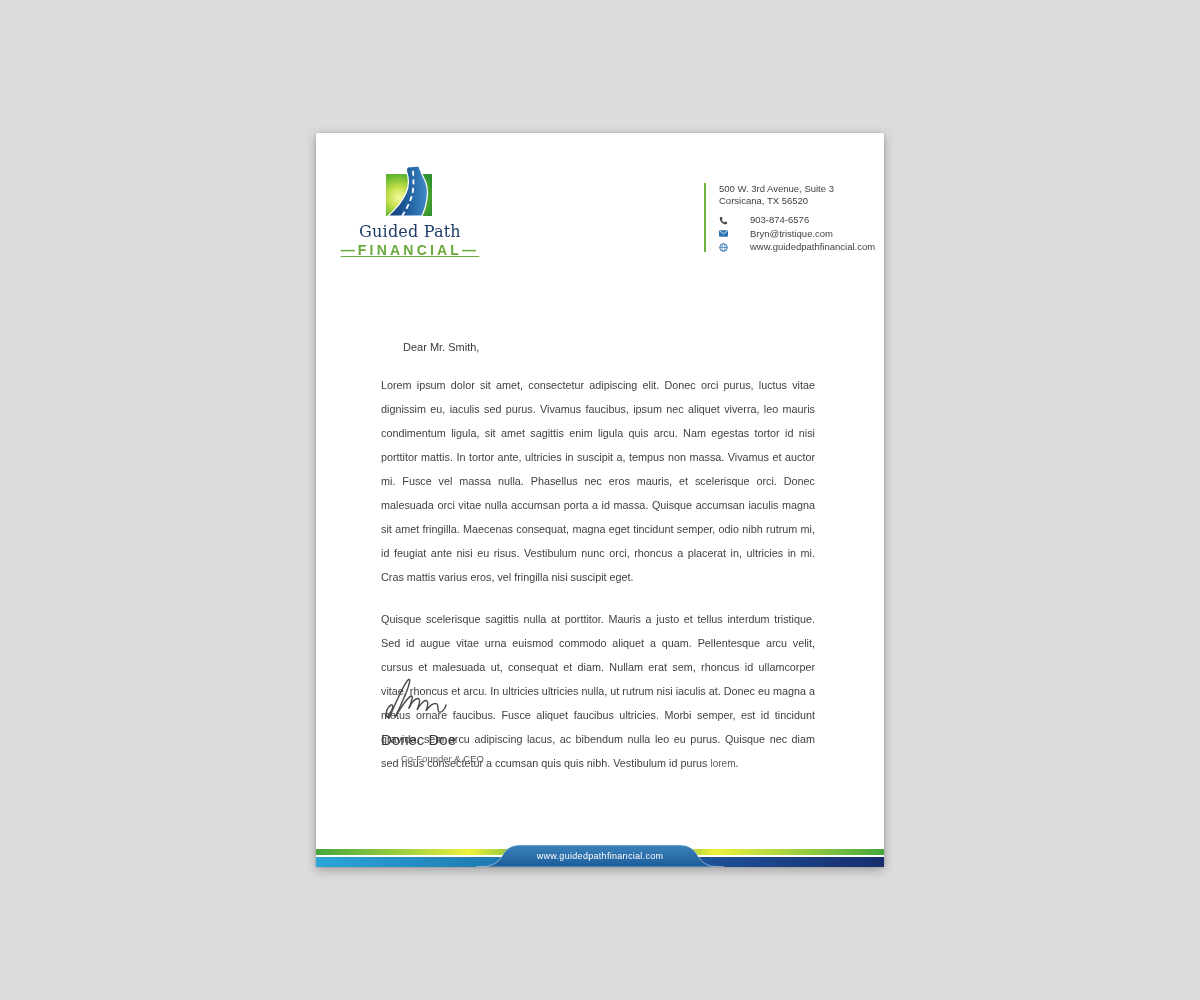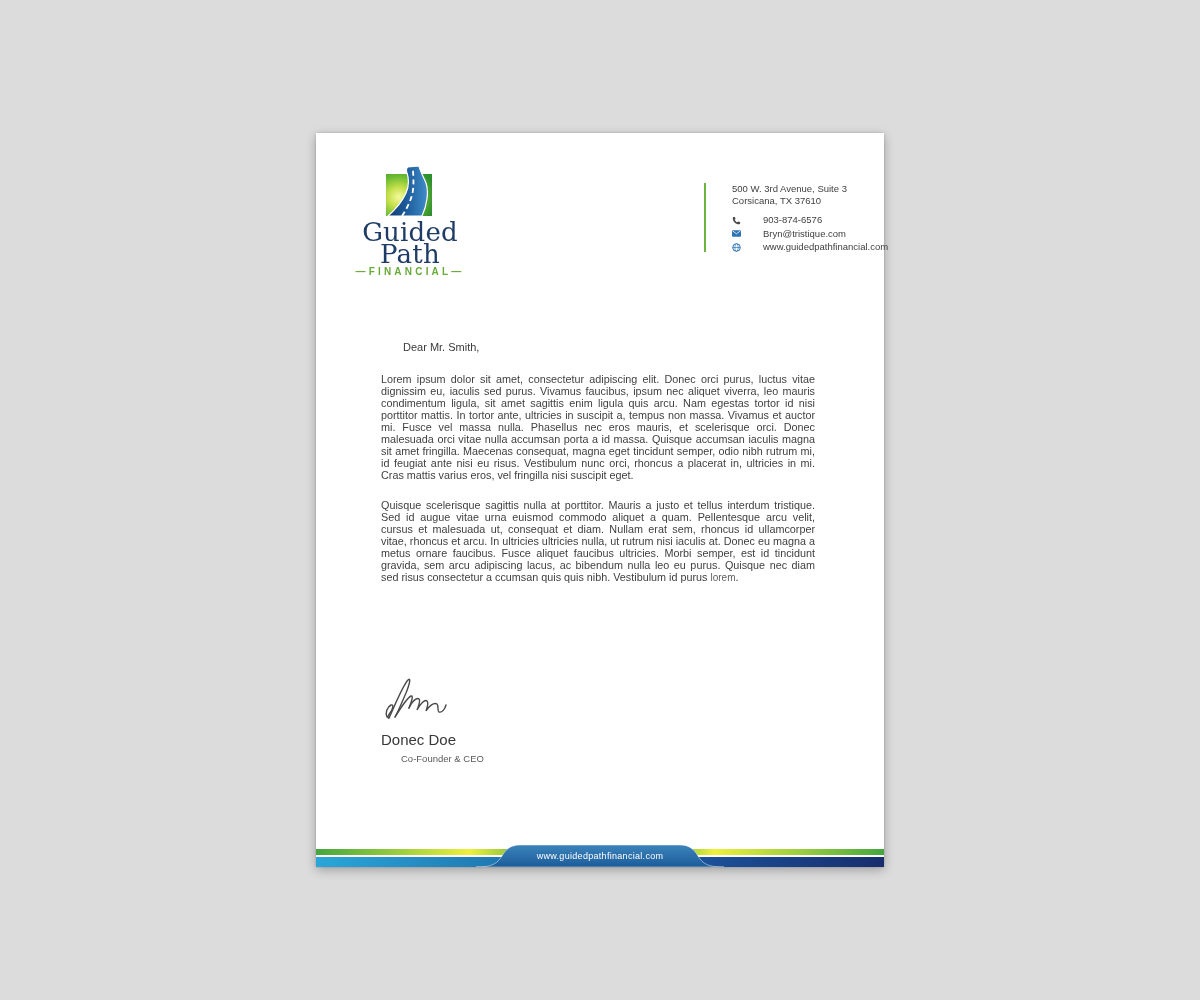--- a/index.html
+++ b/index.html
@@ -19,44 +19,44 @@
     width: 568px; height: 734px;
     background: #ffffff;
     box-shadow: 0 3px 10px rgba(0,0,0,0.28), 0 0 2px rgba(0,0,0,0.18);
   }
 
   
   .logo-icon { position: absolute; left: 69px; top: 33px; width: 48px; height: 54px; }
   .logo-text { position: absolute; left: 13px; top: 88px; width: 162px; text-align: center; }
   .logo-name {
     font-family: "DejaVu Serif", "Liberation Serif", serif;
-    font-size: 26px; color: #1e3c66; letter-spacing: 0.2px; line-height: 22px;
+    font-size: 16px; color: #1e3c66; letter-spacing: 0.2px; line-height: 22px;
   }
   .logo-sub {
     margin-top: 2px;
-    font-size: 10px; font-weight: bold; color: #69aa3b;
-    letter-spacing: 3.2px; line-height: 10px;
+    font-size: 14px; font-weight: bold; color: #69aa3b;
+    letter-spacing: 3.2px; line-height: 10px; text-decoration: underline;
   }
 
   
   .contact {
     position: absolute; left: 388px; top: 50px; width: 160px;
     border-left: 2px solid #6cb33f;
-    padding-left: 26px;
+    padding-left: 13px;
   }
   .addr { font-size: 9.5px; color: #3f3f3f; line-height: 12px; margin-bottom: 8px; }
   .crow { display: flex; align-items: center; gap: 22px; margin-top: 3.5px; }
   .crow svg { flex: 0 0 auto; display: block; }
   .crow span { font-size: 9.5px; color: #3f3f3f; line-height: 10px; }
 
   
   .letter { position: absolute; left: 65px; top: 208px; width: 434px; }
   .salutation { font-size: 11px; color: #3a3a3a; margin-bottom: 20px; padding-left: 22px; }
   .para {
-    font-size: 10.8px; color: #3f3f3f; line-height: 12px;
+    font-size: 10.8px; color: #3f3f3f; line-height: 24px;
     text-align: justify; margin-bottom: 18px;
   }
   .lorem-big { font-size: 10px; color: #5f5f5f; }
 
   
   .sig { position: absolute; left: 65px; top: 538px; }
   .sig svg { display: block; }
   .sig-name { margin-top: 8px; font-size: 15px; color: #383838; line-height: 18px; }
   .sig-title { margin-top: 4px; font-size: 9.5px; color: #5a5a5a; line-height: 11px; margin-left: 20px; }
 
@@ -94,21 +94,21 @@
       <path d="M17,50 C23,41 27,32 28,24 C29,16 28,8 28,2" fill="none" stroke="#ffffff" stroke-width="1.8" stroke-dasharray="5 3.5"></path>
     </svg>
     <div class="logo-text">
       <div class="logo-name">Guided Path</div>
       <div class="logo-sub">—FINANCIAL—</div>
     </div>
 
     <div class="contact">
       <div class="addr">
         <div>500 W. 3rd Avenue, Suite 3</div>
-        <div>Corsicana, TX 37610</div>
+        <div>Corsicana, TX 56520</div>
       </div>
       <div class="crow">
         <svg width="9" height="9" viewBox="0 0 9 9" aria-hidden="true">
           <path d="M1.6,0.9 C1.1,0.9 0.8,1.5 0.8,2.2 C0.8,5.5 3.5,8.2 6.8,8.2 C7.5,8.2 8.1,7.9 8.1,7.4 L8.1,6.1 L6.1,5.4 L5.3,6.3 C4.1,5.8 3.2,4.9 2.7,3.7 L3.6,2.9 L2.9,0.9 Z" fill="#4a4a4a"></path>
         </svg>
         <span>903-874-6576</span>
       </div>
       <div class="crow">
         <svg width="9" height="9" viewBox="0 0 9 9" aria-hidden="true">
           <rect x="0" y="1.2" width="9" height="6.6" rx="0.8" fill="#2e74b5"></rect>

